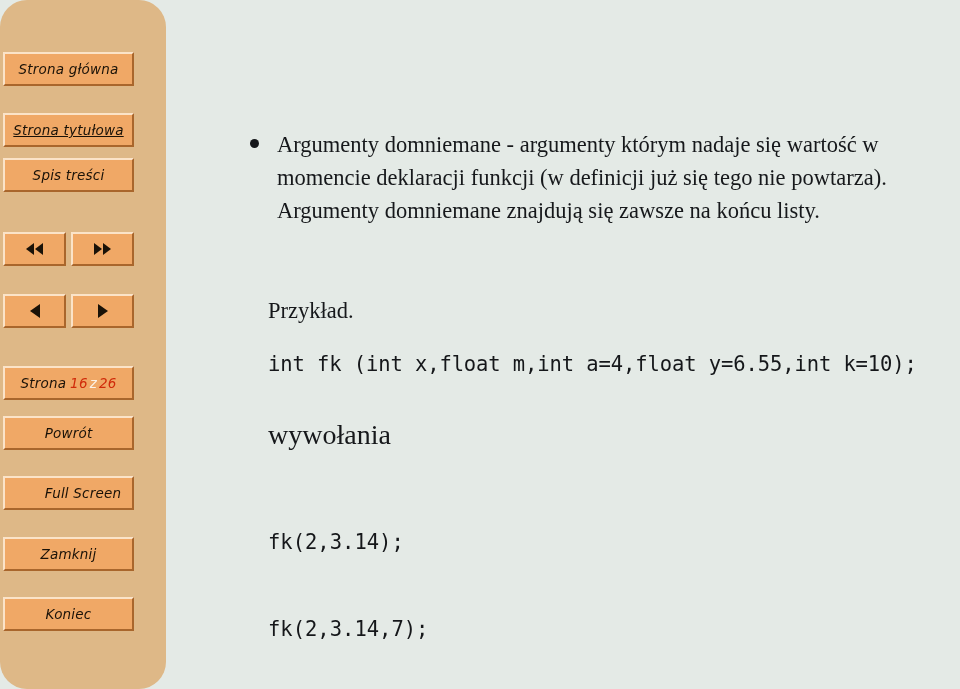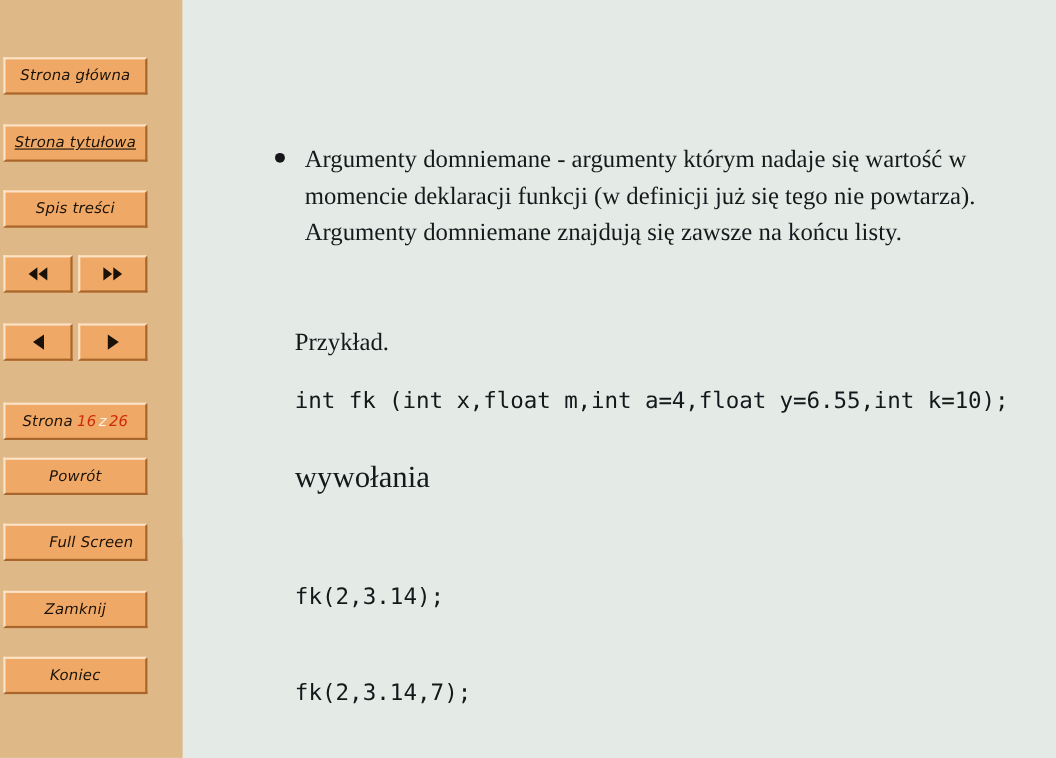--- a/index.html
+++ b/index.html
@@ -17,20 +17,21 @@
   }
 
   
   #sidebar {
     position: absolute;
     left: 0;
     top: 0;
     width: 166px;
     height: 689px;
     background: #deb887;
+    border-radius: 27px;
   }
   #sidebar-inner {
     position: absolute;
     left: 0;
     top: 0;
     width: 141px;
     height: 689px;
   }
 
   .nav-btn {
@@ -184,21 +185,21 @@
     <div id="sidebar-inner">
 
       <div class="nav-btn" style="top:52px;">
         <span>Strona główna</span>
       </div>
 
       <div class="nav-btn" style="top:113px;text-decoration:underline;">
         <span>Strona tytułowa</span>
       </div>
 
-      <div class="nav-btn" style="top:173px;text-align:right;">
+      <div class="nav-btn" style="top:158px;text-align:right;">
         <span>Spis treści</span>
       </div>
 
       <div class="nav-btn half" style="top:232px;">
         <span class="arrow-glyph">
           <span class="tri small-left"></span>
             <span class="tri small-left"></span>
         </span>
       </div>
 

